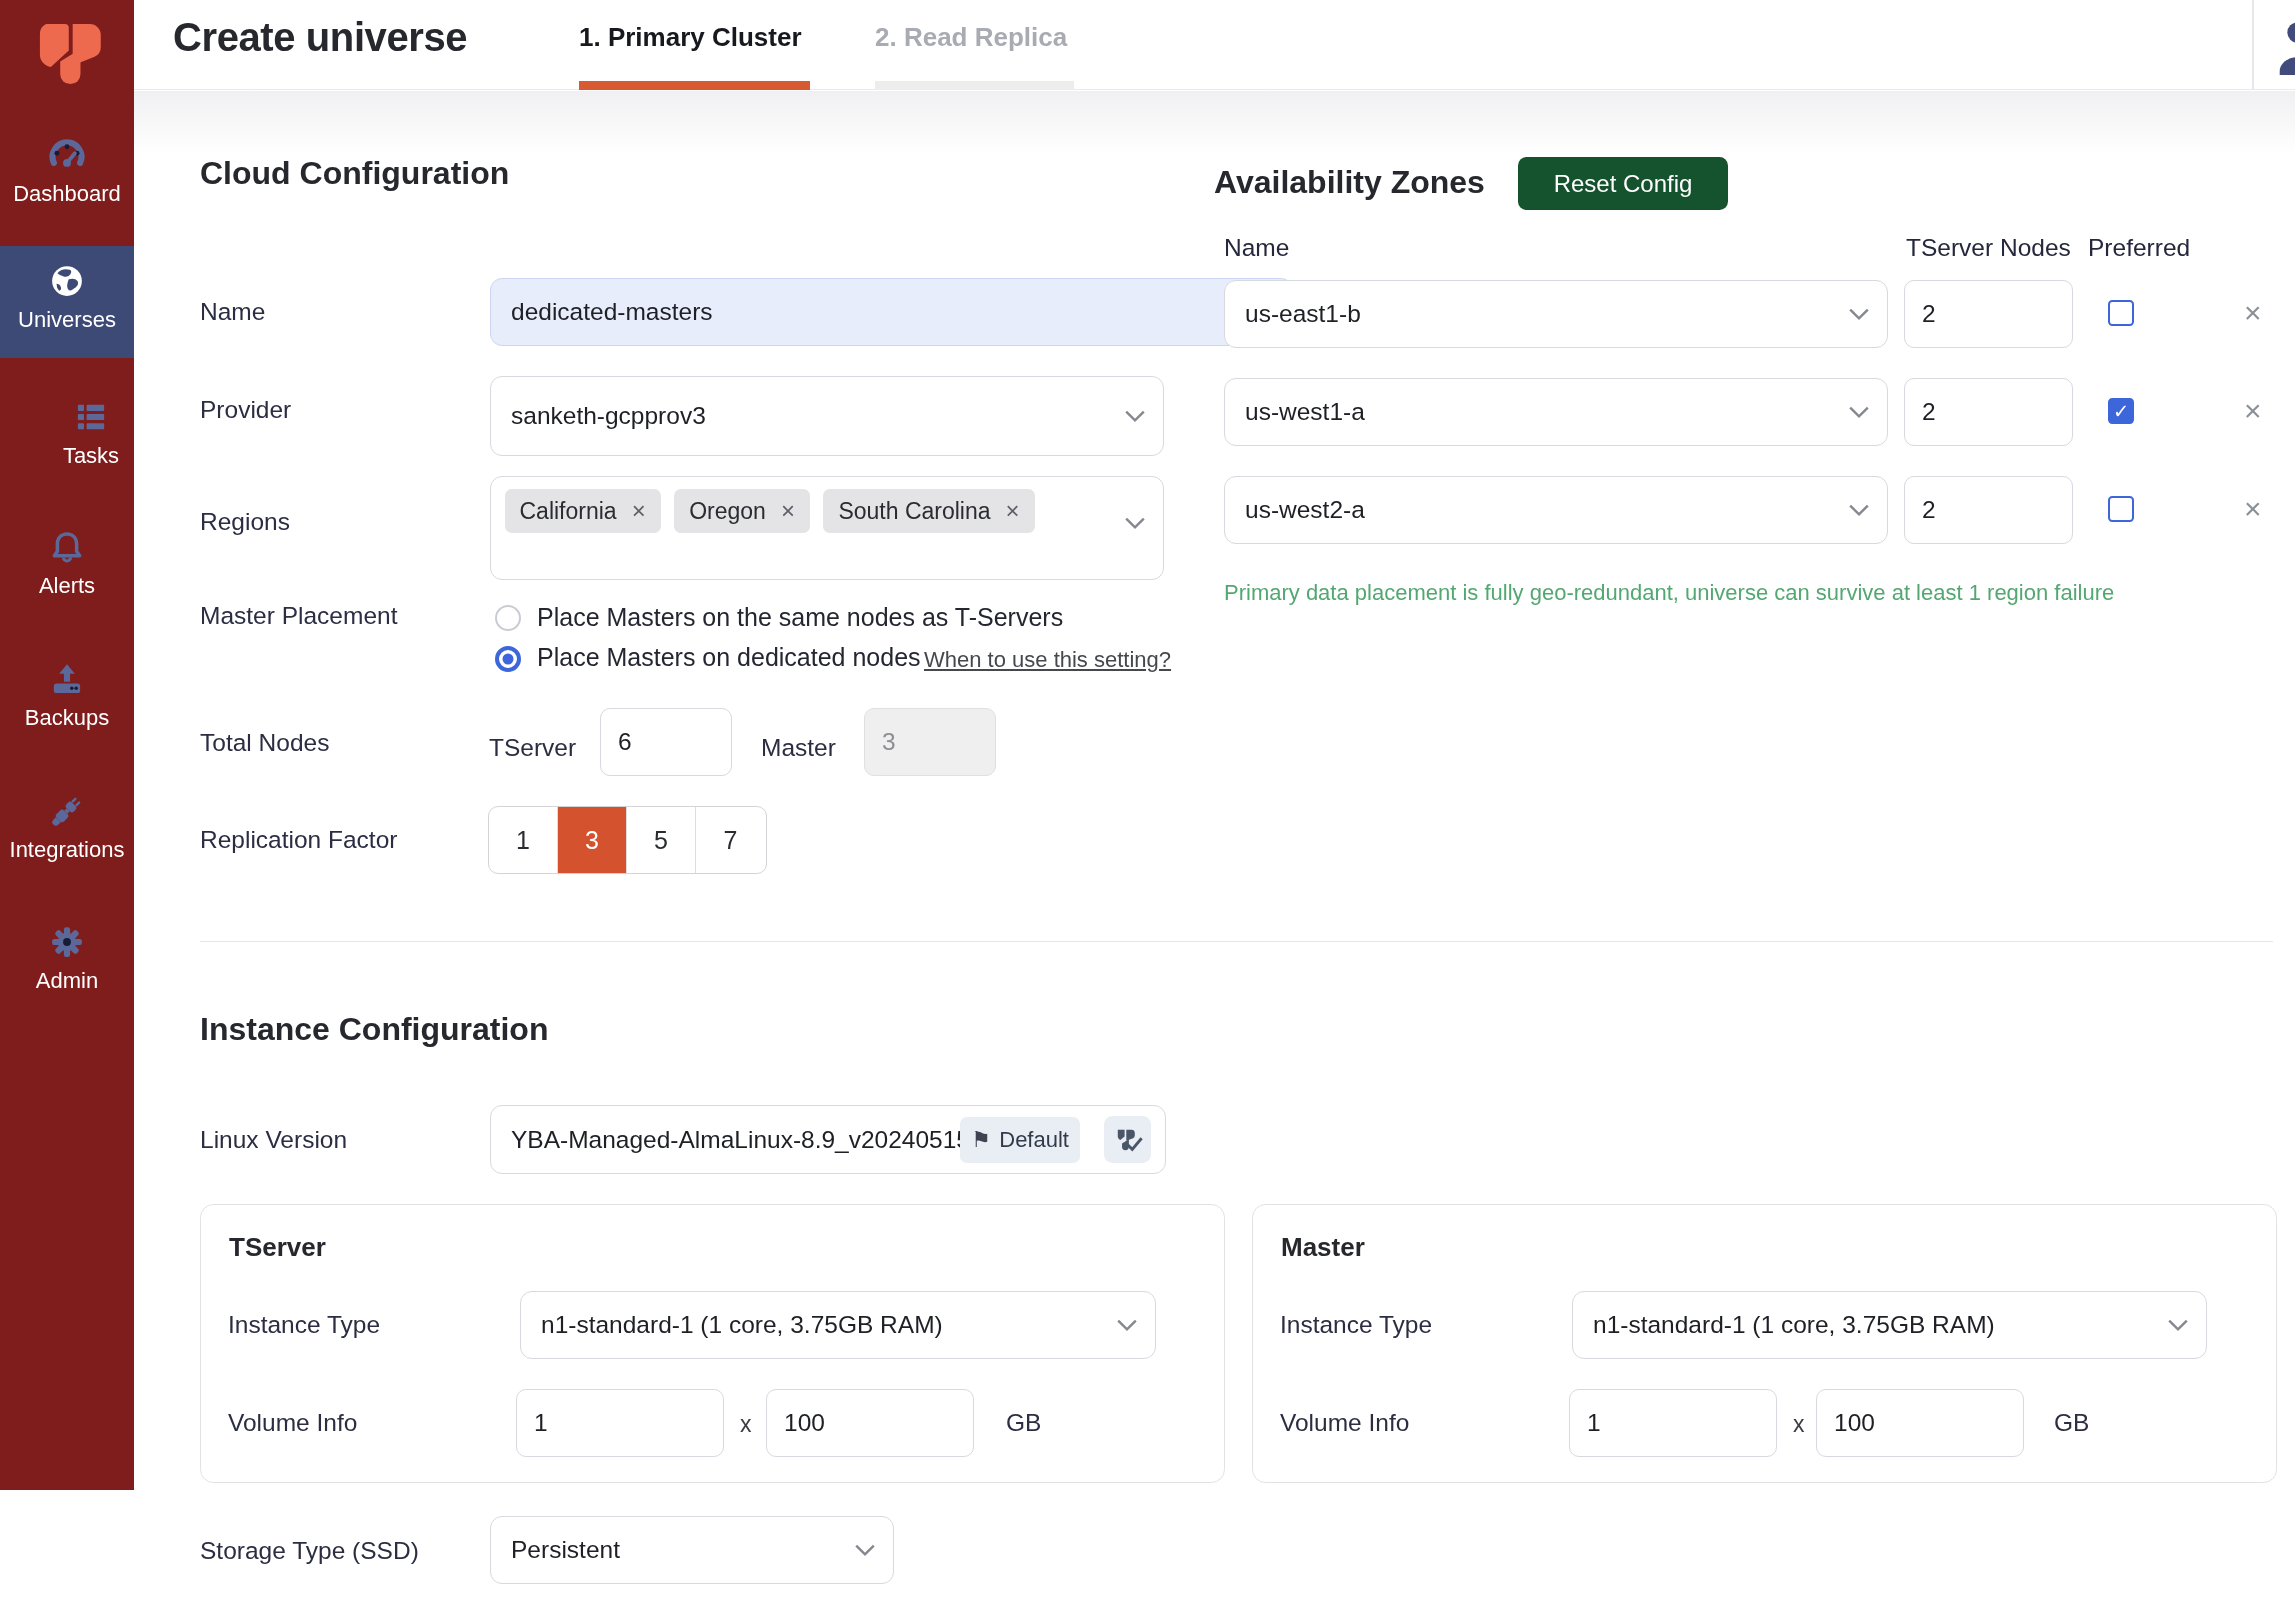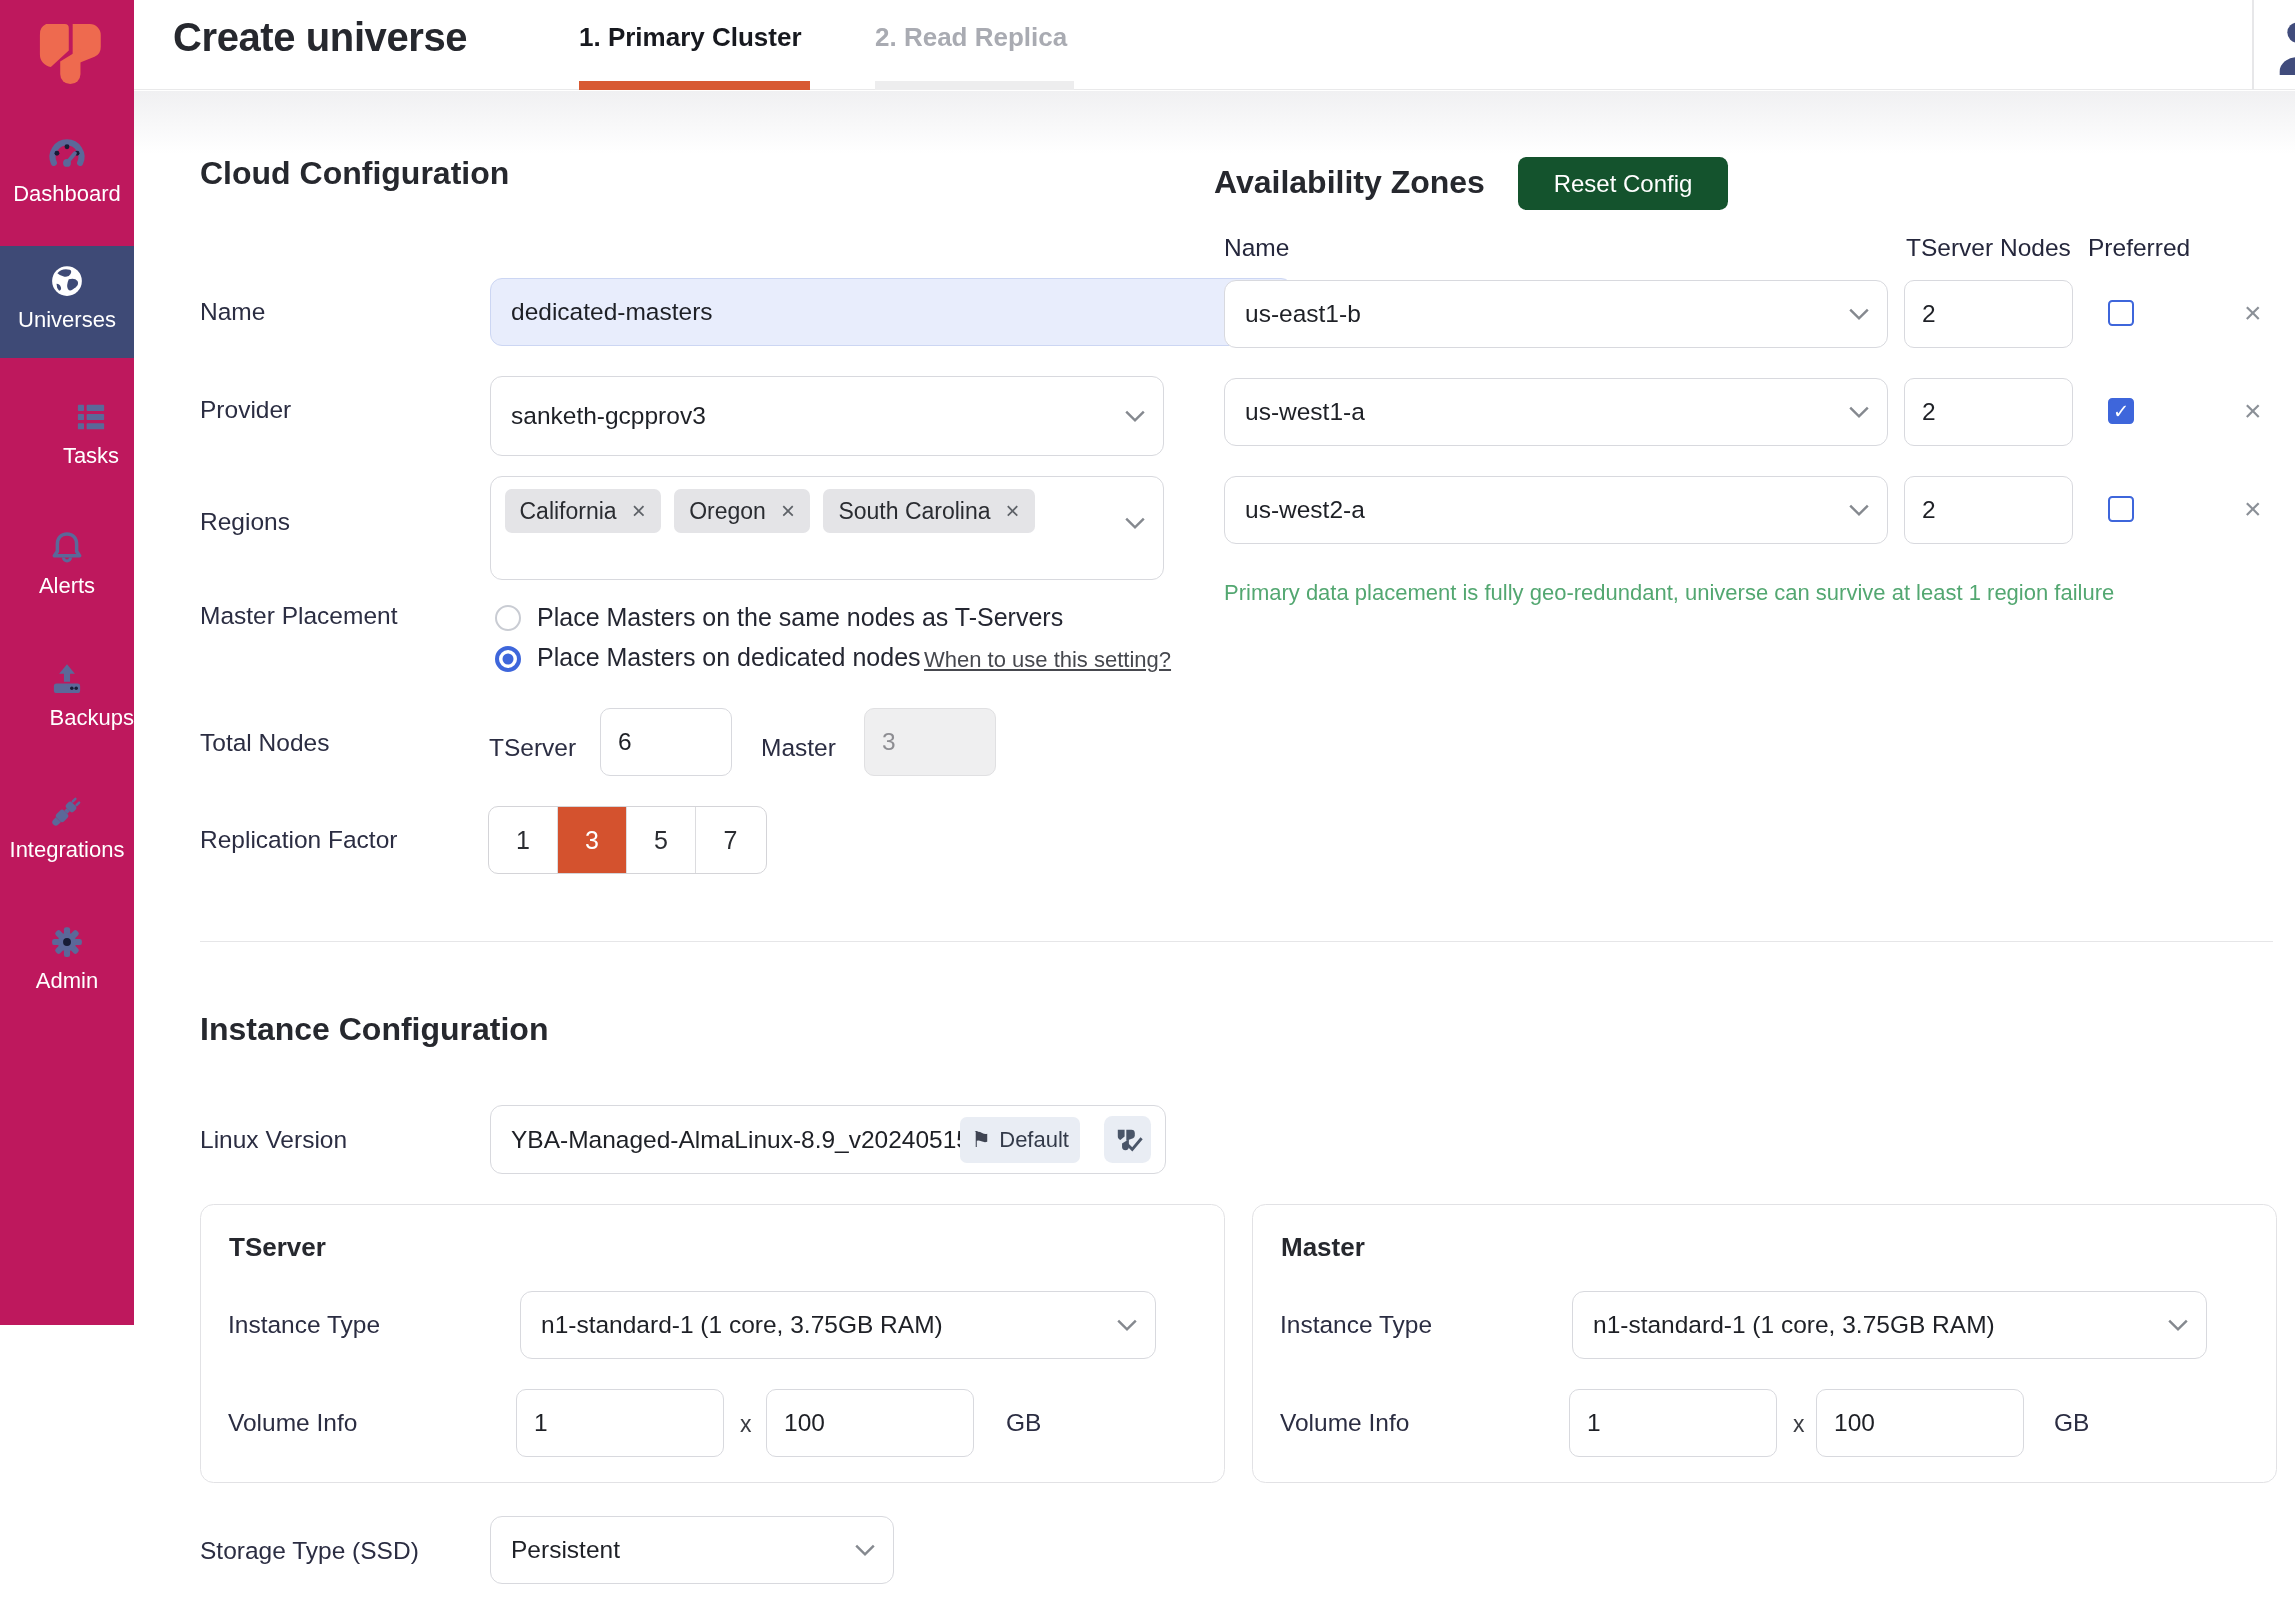--- a/index.html
+++ b/index.html
@@ -1,21 +1,21 @@
 <!DOCTYPE html>
 <html style="font-size:13.5px"><head>
 <meta charset="utf-8">
 <style>
   * { margin:0; padding:0; box-sizing:border-box; }
   html,body { width:2295px; height:1611px; overflow:hidden; }
   body { font-family:"Liberation Sans","DejaVu Sans",sans-serif; background:#ffffff; color:#1e2026; }
   .app { position:relative; width:2295px; height:1611px; background:#fff; }
 
   
-  .sidebar { position:absolute; left:0; top:0; width:134px; height:1325px; background:#be185d; }
+  .sidebar { position:absolute; left:0; top:0; width:134px; height:1490px; background:#7f1d1d; }
   .logo { position:absolute; left:29px; top:10px; width:78px; height:78px; }
   .side-item { position:absolute; left:0; width:134px; text-align:center; color:#ffffff; cursor:pointer; }
   .side-item .ic { display:block; margin:0 auto 5px auto; }
   .side-item .lbl { font-size:22px; color:#ffffff; white-space:nowrap; }
   .side-item.active { background:#3e4a76; }
 
   
   .header { position:absolute; left:134px; top:0; width:2162px; height:90px; background:#fff; border-bottom:0.8px solid #e9e9ea; }
   .page-title { position:absolute; left:39px; top:15px; font-size:40px; font-weight:800; color:#26282e; letter-spacing:-0.4px; }
   .tab { position:absolute; top:22px; font-size:26px; font-weight:700; cursor:pointer; }
@@ -131,21 +131,21 @@
     </div>
 
     <div class="side-item" style="top:526px;">
       <svg class="ic" width="42" height="42" viewBox="0 0 48 48">
         <path d="M24 9c-7 0-11 5-11 12v8l-3.5 5h29L35 29v-8c0-7-4-12-11-12z" fill="none" stroke="#5b6899" stroke-width="4" stroke-linejoin="round"></path>
         <path d="M20 36a4 4 0 0 0 8 0" fill="none" stroke="#5b6899" stroke-width="3.5"></path>
       </svg>
       <div class="lbl">Alerts</div>
     </div>
 
-    <div class="side-item" style="top:658px;text-align:right;">
+    <div class="side-item" style="top:658px;">
       <svg class="ic" width="42" height="42" viewBox="0 0 48 48">
         <path d="M24 7l9 11h-5.5v9h-7v-9H15z" fill="#5b6899"></path>
         <rect x="9" y="29" width="30" height="11" rx="3" fill="#5b6899"></rect>
         <circle cx="29.5" cy="34.5" r="2" fill="#171c36"></circle>
         <circle cx="34.5" cy="34.5" r="2" fill="#171c36"></circle>
       </svg>
       <div class="lbl">Backups</div>
     </div>
 
     <div class="side-item" style="top:790px;">

